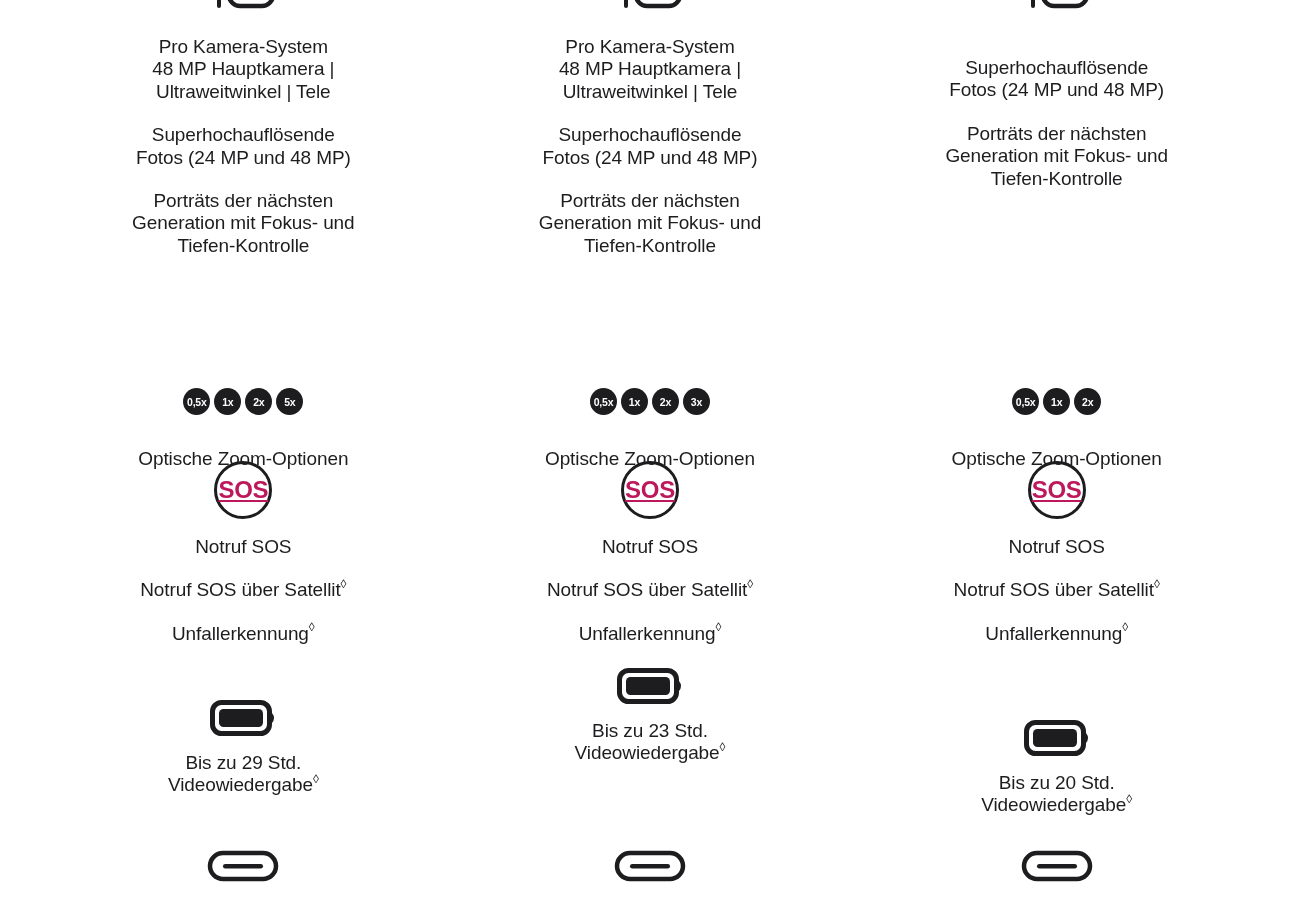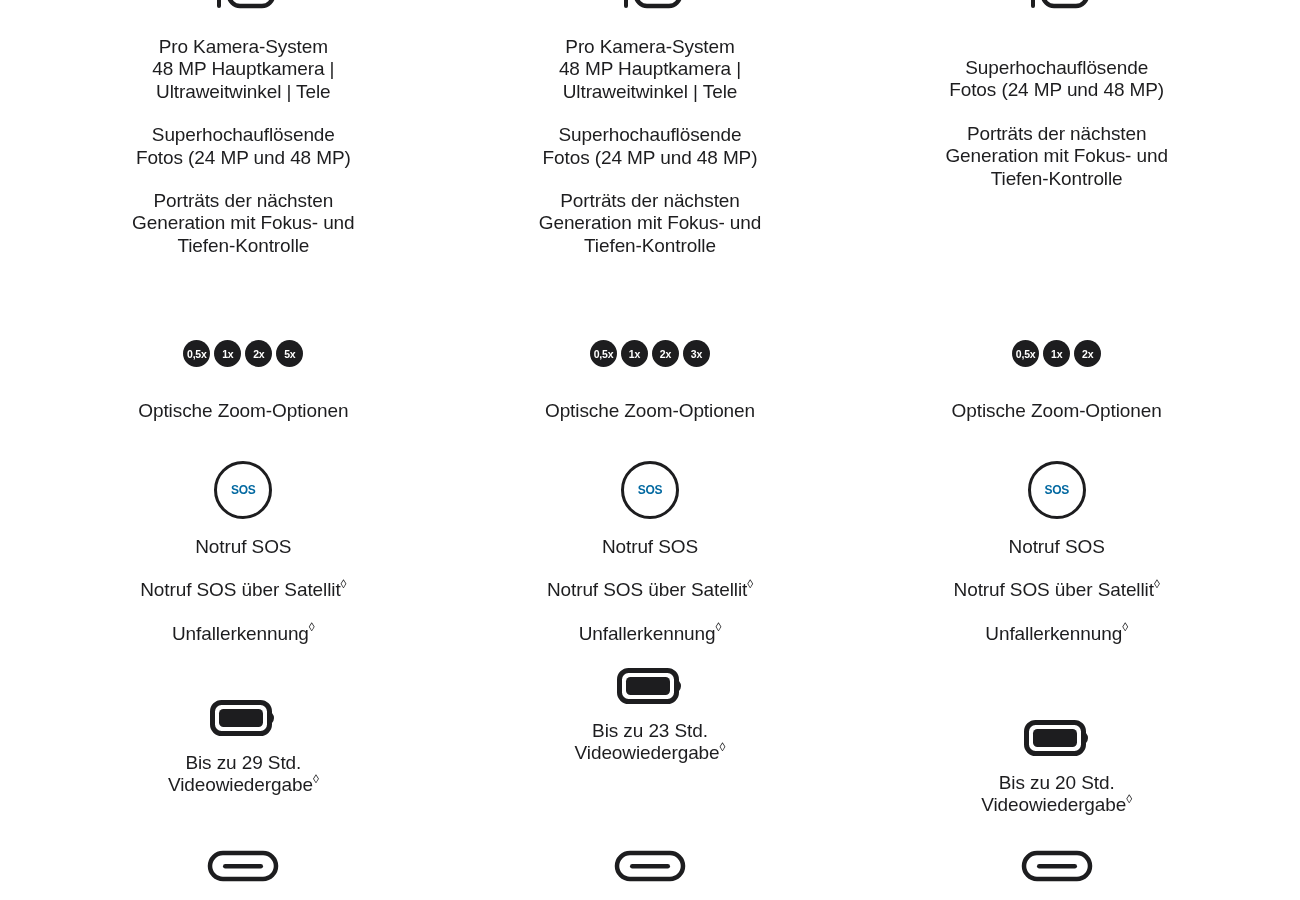--- a/index.html
+++ b/index.html
@@ -87,44 +87,46 @@
     border-radius: 50%;
     background: #1d1d1f;
     color: #ffffff;
     font-size: 10.5px;
     font-weight: 600;
     letter-spacing: -0.2px;
     display: flex;
     align-items: center;
     justify-content: center;
     box-sizing: border-box;
+    margin-top: 48px;
   }
   .zoom-caption {
     margin-top: 33px;
     font-size: 19px;
     line-height: 22.4px;
     letter-spacing: -0.1px;
   }
 
   
   .sos-icon {
     width: 58px;
     height: 58px;
     border-radius: 50%;
     border: 3px solid #1d1d1f;
     display: flex;
     align-items: center;
     justify-content: center;
     box-sizing: border-box;
   }
   .sos-icon span {
-    font-size: 12px;
+    font-size: 24px;
     font-weight: 700;
     letter-spacing: -0.3px;
-    color: #0369a1;
+    color: #be185d;
+    text-decoration: underline;
   }
 
   
   .battery-icon { display: block; }
 
   
   .usbc-icon { display: block; }
 
   
   .sec { position: absolute; left: 0; right: 0; display: flex; flex-direction: column; align-items: center; }

